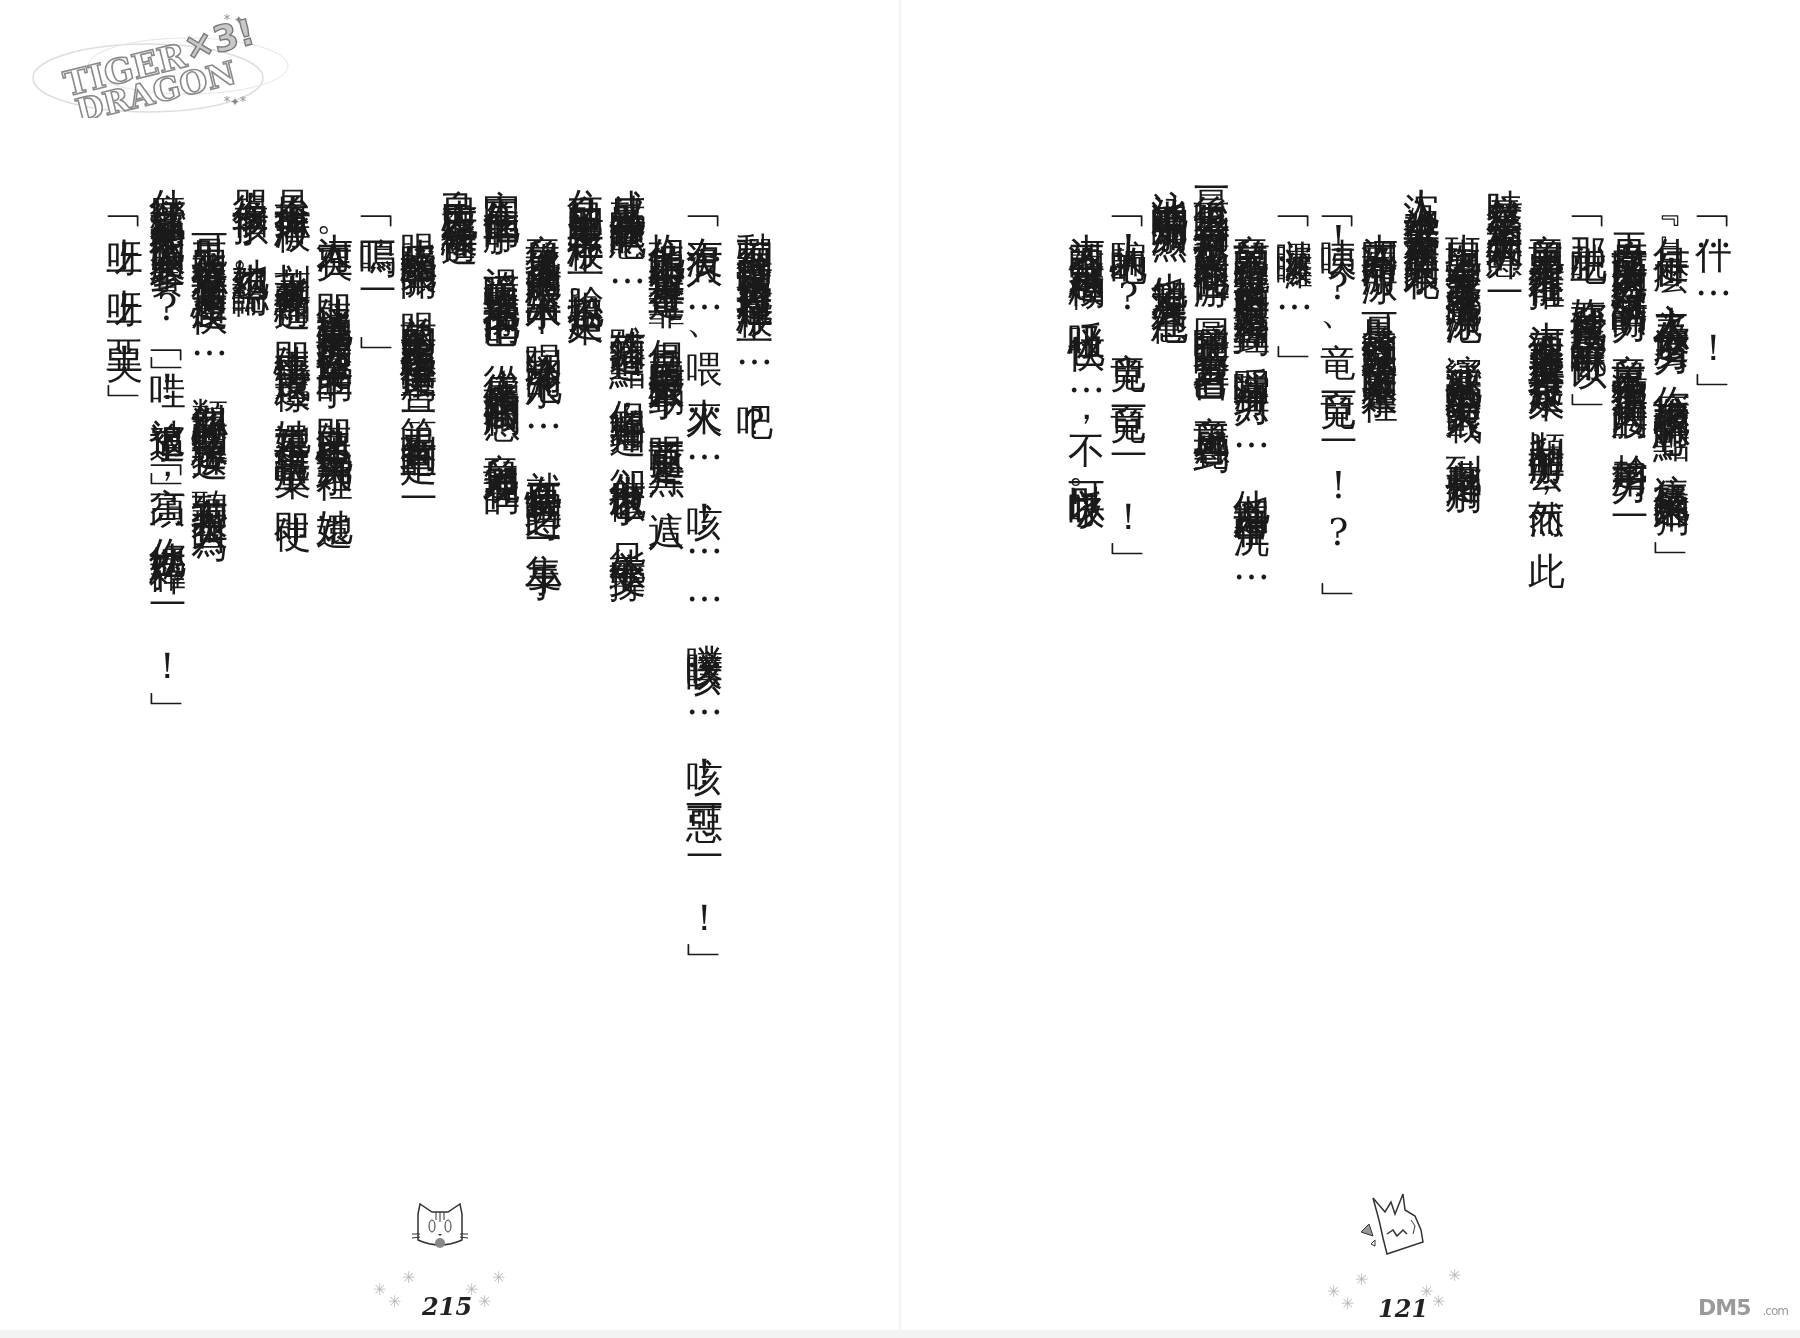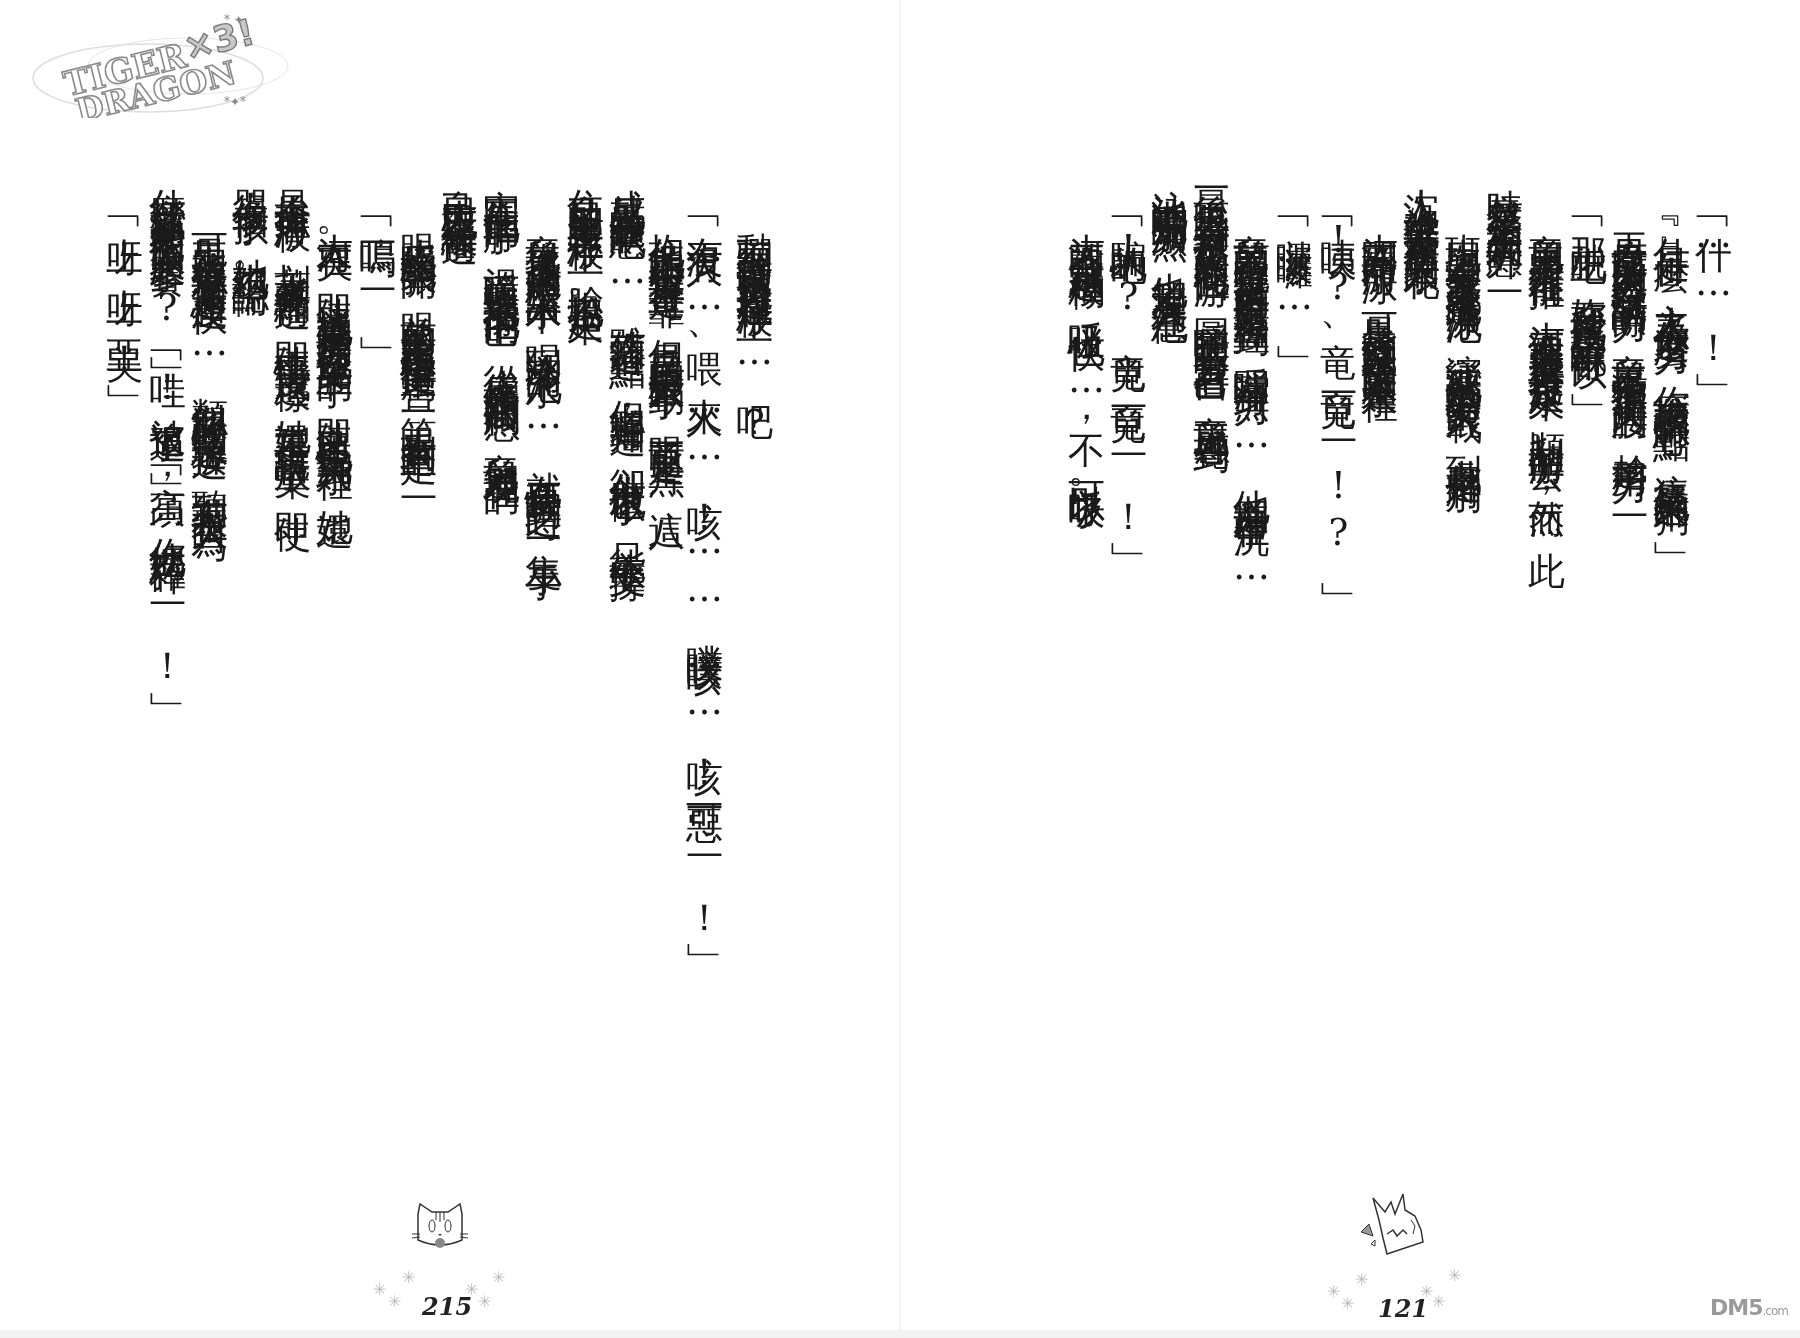--- a/index.html
+++ b/index.html
@@ -15,21 +15,21 @@
          top:160px; }
   .col.indent { top:204px; }
   .logo { position:absolute; left:28px; top:8px; width:270px; height:110px; }
   .logo svg { width:100%; height:100%; }
   .mascot { position:absolute; }
   .pagenum { position:absolute; font-family:"DejaVu Serif","Liberation Serif",serif;
              font-style:italic; font-weight:bold; font-size:24px; color:#222;margin-top:16px; }
   .sparkle { position:absolute; color:#b8b8b8; font-size:16px; }
   .watermark { position:absolute; right:12px; bottom:18px; font-family:"DejaVu Sans","Liberation Sans",sans-serif;
                font-weight:bold; font-size:22px; color:#9a9a9a; letter-spacing:-1px; }
-  .watermark small { font-size:12px; font-weight:normal; }
+  .watermark small { font-size:12px; font-weight:normal;padding-left:12px; }
   .bottom-line { position:absolute; left:0; right:0; bottom:0; height:8px; background:#f3f3f3; }
 </style>
 </head>
 <body>
 
 <div class="page page-left">
   <div class="logo">
     <svg viewBox="0 0 270 110">
       <ellipse cx="120" cy="70" rx="115" ry="34" fill="none" stroke="#dedede" stroke-width="1.5"></ellipse>
       <ellipse cx="160" cy="58" rx="100" ry="28" fill="none" stroke="#e6e6e6" stroke-width="1"></ellipse>

